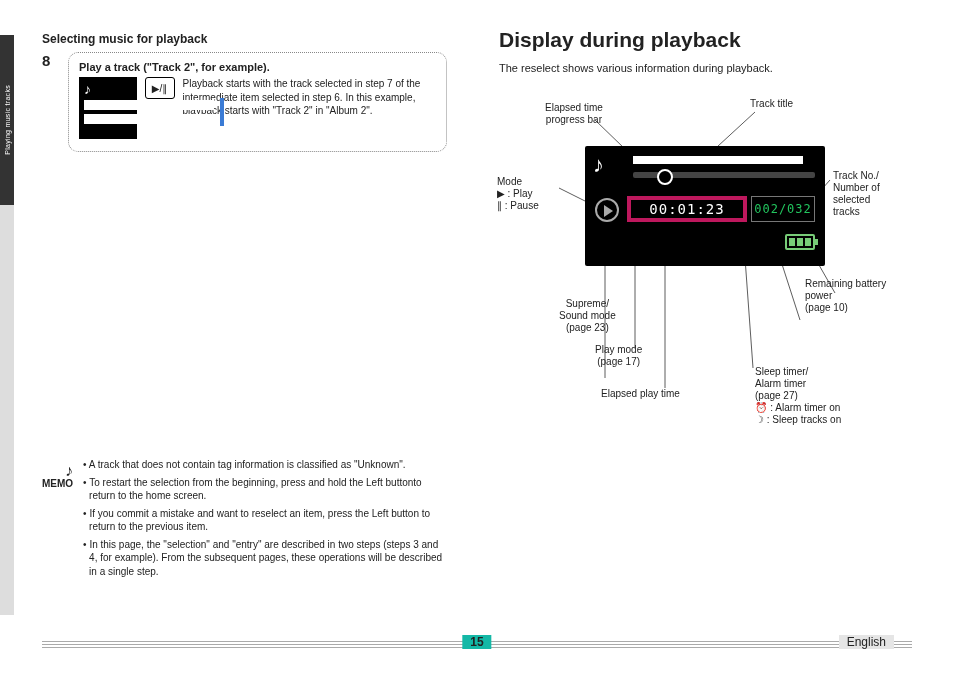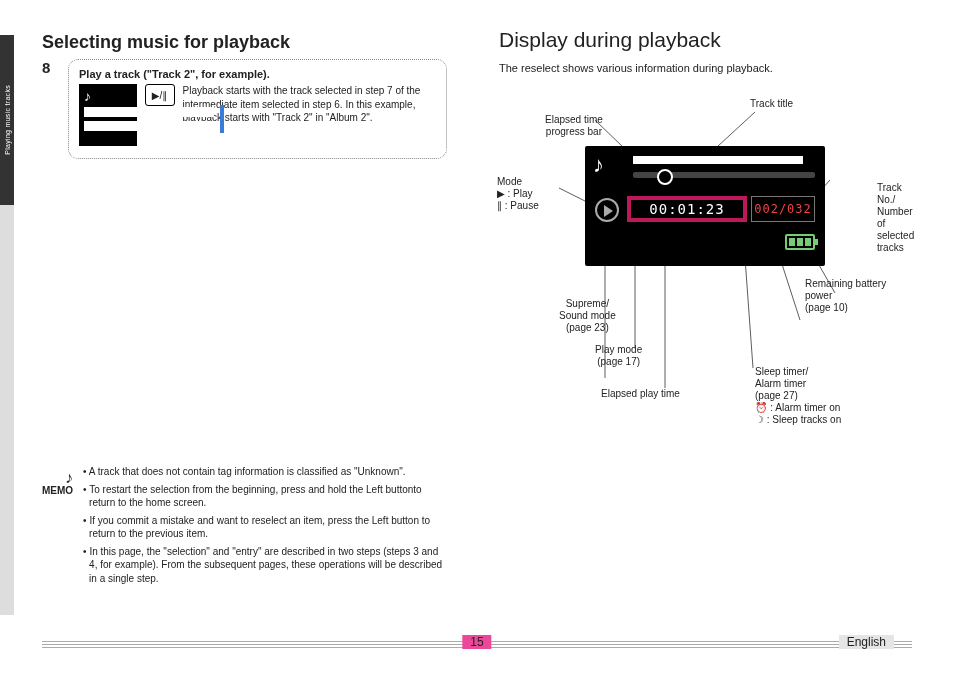--- a/index.html
+++ b/index.html
@@ -13,55 +13,55 @@
   .left-rail {
     width: 14px; height: 170px; background: #333;
     position: absolute; left: 0; top: 35px;
     color: #fff; font-size: 7px;
     display: flex; align-items: center; justify-content: center;
   }
   .left-rail span { writing-mode: vertical-rl; transform: rotate(180deg); letter-spacing: 0.3px; }
   .bg-gray { position: absolute; left: 0; top: 35px; width: 14px; height: 580px; background: #ddd; z-index: -1; }
   .left-col { width: 50%; padding: 32px 30px 10px 42px; }
   .right-col { width: 50%; padding: 28px 42px 10px 22px; }
-  .sel-head { font-weight: 700; font-size: 18px; margin-bottom: 6px; }
+  .sel-head { font-weight: 700; font-size: 12px; margin-bottom: 6px; }
   .step-row { display: flex; gap: 10px; }
   .step-num { font-weight: 700; font-size: 15px; width: 16px; }
   .step-box {
     flex: 1; border: 1.5px dotted #888; border-radius: 10px;
     padding: 8px 10px 12px 10px;
   }
   .step-title { font-weight: 700; font-size: 11px; margin-bottom: 4px; }
   .step-inner { display: flex; gap: 8px; }
   .lcd-mini { width: 148px; height: 62px; border: 1px solid #000; background: #000; position: relative; }
   .lcd-mini .note { position: absolute; left: 4px; top: 3px; color: #fff; font-size: 14px; }
   .lcd-mini .bar1 { position: absolute; left: 4px; top: 22px; width: 130px; height: 10px; background: #fff; }
   .lcd-mini .bar2 { position: absolute; left: 4px; top: 36px; width: 136px; height: 10px; background: #fff; }
   .lcd-mini .blue { position: absolute; left: 140px; top: 20px; width: 4px; height: 28px; background: #3a7bd5; }
   .btn-play {
     width: 30px; height: 22px; border: 1px solid #000; border-radius: 3px;
     display: flex; align-items: center; justify-content: center;
     font-size: 10px; margin-top: 0px; background: #fff;
   }
   .step-text { font-size: 10px; line-height: 1.35; }
-  .h1 { font-weight: 400; font-size: 21px; margin-bottom: 10px; }
+  .h1 { font-weight: 700; font-size: 21px; margin-bottom: 10px; }
   .intro { font-size: 11px; margin-bottom: 24px; }
   .diagram { position: relative; width: 400px; height: 310px; margin-left: -4px; }
   .device {
     position: absolute; left: 90px; top: 48px; width: 240px; height: 120px;
     background: #000; border-radius: 2px;
   }
   .device .note { position: absolute; left: 8px; top: 6px; color: #fff; font-size: 22px; }
   .device .title-bar { position: absolute; left: 48px; top: 10px; width: 170px; height: 8px; background: #fff; }
   .device .prog { position: absolute; left: 48px; top: 26px; width: 182px; height: 6px; background: #444; border-radius: 2px; }
   .device .prog::after { content:''; position:absolute; left:24px; top:-3px; width:12px; height:12px; border:2px solid #fff; border-radius:50%; background:#000; }
   .device .mode-icon { position: absolute; left: 10px; top: 52px; width: 24px; height: 24px; border: 2px solid #aaa; border-radius: 50%; }
   .device .mode-icon::after { content:''; position:absolute; left:7px; top:5px; border-left:9px solid #aaa; border-top:6px solid transparent; border-bottom:6px solid transparent; }
   .device .time { position: absolute; left: 42px; top: 50px; width: 120px; height: 26px; border: 4px solid #be185d; color: #fff; font-family: monospace; font-size: 14px; letter-spacing: 1px; display:flex; align-items:center; justify-content:center; }
-  .device .trackno { position: absolute; left: 166px; top: 50px; width: 64px; height: 26px; border: 1px solid #777; color: #ef4444; font-family: monospace; font-size: 12px; letter-spacing:1px; display:flex; align-items:center; justify-content:center; }
+  .device .trackno { position: absolute; left: 166px; top: 50px; width: 64px; height: 26px; border: 1px solid #777; color: #22c55e; font-family: monospace; font-size: 12px; letter-spacing:1px; display:flex; align-items:center; justify-content:center; }
   .device .bottom-icons { position: absolute; left: 8px; top: 86px; display: flex; gap: 6px; }
   .bicon { width: 26px; height: 22px; border: 1px solid #888; background: #111; color: #ccc; font-size: 10px; display:flex; align-items:center; justify-content:center; }
   .device .batt { position: absolute; right: 10px; top: 88px; width: 30px; height: 16px; border: 2px solid #7c7; border-radius: 2px; }
   .device .batt::after { content:''; position:absolute; right:-5px; top:3px; width:3px; height:6px; background:#7c7; }
   .device .batt .b1,.device .batt .b2,.device .batt .b3 { position:absolute; top:2px; width:6px; height:8px; background:#7c7; }
   .device .batt .b1{left:2px}.device .batt .b2{left:10px}.device .batt .b3{left:18px}
   .lbl { position: absolute; font-size: 10px; line-height: 1.2; color: #222; }
   .lbl.r { text-align: left; }
   svg.leads { position: absolute; left:0; top:0; width:400px; height:310px; pointer-events:none; }
   svg.leads line { stroke: #333; stroke-width: 0.8; }
@@ -69,21 +69,21 @@
   .memo-icon { width: 34px; font-weight: 700; font-size: 10px; padding-top: 4px; }
   .memo-icon .note { font-size: 16px; display:block; text-align:right; margin-bottom:-2px; }
   .memo-list { font-size: 10px; line-height: 1.35; }
   .memo-list li { margin-bottom: 4px; list-style: none; text-indent: -6px; padding-left: 6px; }
   .memo-list li::before { content:'• '; }
   .footer { position: absolute; left: 0; bottom: 18px; width: 100%; height: 24px; padding: 0 42px; }
   .rules { position: absolute; left:42px; right:42px; top:10px; height:8px;
     background: linear-gradient(#aaa,#aaa) 0 0/100% 1px no-repeat,
                 linear-gradient(#aaa,#aaa) 0 3px/100% 1px no-repeat,
                 linear-gradient(#aaa,#aaa) 0 6px/100% 1px no-repeat; }
-  .page-num { position:absolute; left:50%; top:4px; transform:translateX(-50%); background:#ec4899; padding:0 8px; font-weight:400; font-size:12px; }
+  .page-num { position:absolute; left:50%; top:4px; transform:translateX(-50%); background:#14b8a6; padding:0 8px; font-weight:700; font-size:12px; }
   .lang { position:absolute; right:60px; top:4px; background:#e5e5e5; padding:0 8px; font-size:12px; }
 </style>
 </head>
 <body>
 
 <div class="bg-gray"></div>
 <div class="left-rail">
     <span>Playing music tracks</span>
   </div>
 
@@ -136,28 +136,28 @@
         <line x1="64" y1="90" x2="108" y2="112"></line>
         <line x1="335" y1="82" x2="310" y2="110"></line>
         <line x1="110" y1="280" x2="110" y2="160"></line>
         <line x1="140" y1="250" x2="140" y2="160"></line>
         <line x1="170" y1="290" x2="170" y2="160"></line>
         <line x1="340" y1="195" x2="320" y2="160"></line>
         <line x1="305" y1="222" x2="285" y2="160"></line>
         <line x1="258" y1="270" x2="250" y2="160"></line>
       </svg>
 
-      <div class="lbl" style="left:50px; top:16px; text-align:center;">Elapsed time<br>progress bar</div>
+      <div class="lbl" style="left:50px; top:4px; text-align:center;">Elapsed time<br>progress bar</div>
       <div class="lbl" style="left:255px; top:2;">Track title</div>
       <div class="lbl" style="left:2px; top:78px;">
         <span>Mode</span><br>
         <span>▶ : Play</span><br>
         <span>∥ : Pause</span>
       </div>
-      <div class="lbl r" style="left:338px; top:84px;margin-left:44px;">Track No./<br>Number of<br>selected tracks</div>
+      <div class="lbl r" style="left:338px; top:72px;">Track No./<br>Number of<br>selected tracks</div>
 
       <div class="device">
         <span class="note">♪</span>
         <div class="title-bar"></div>
         <div class="prog"></div>
         <div class="mode-icon"></div>
         <div class="time">00:01:23</div>
         <div class="trackno">002/032</div>
         <div class="batt">
             <div class="b1"></div>

